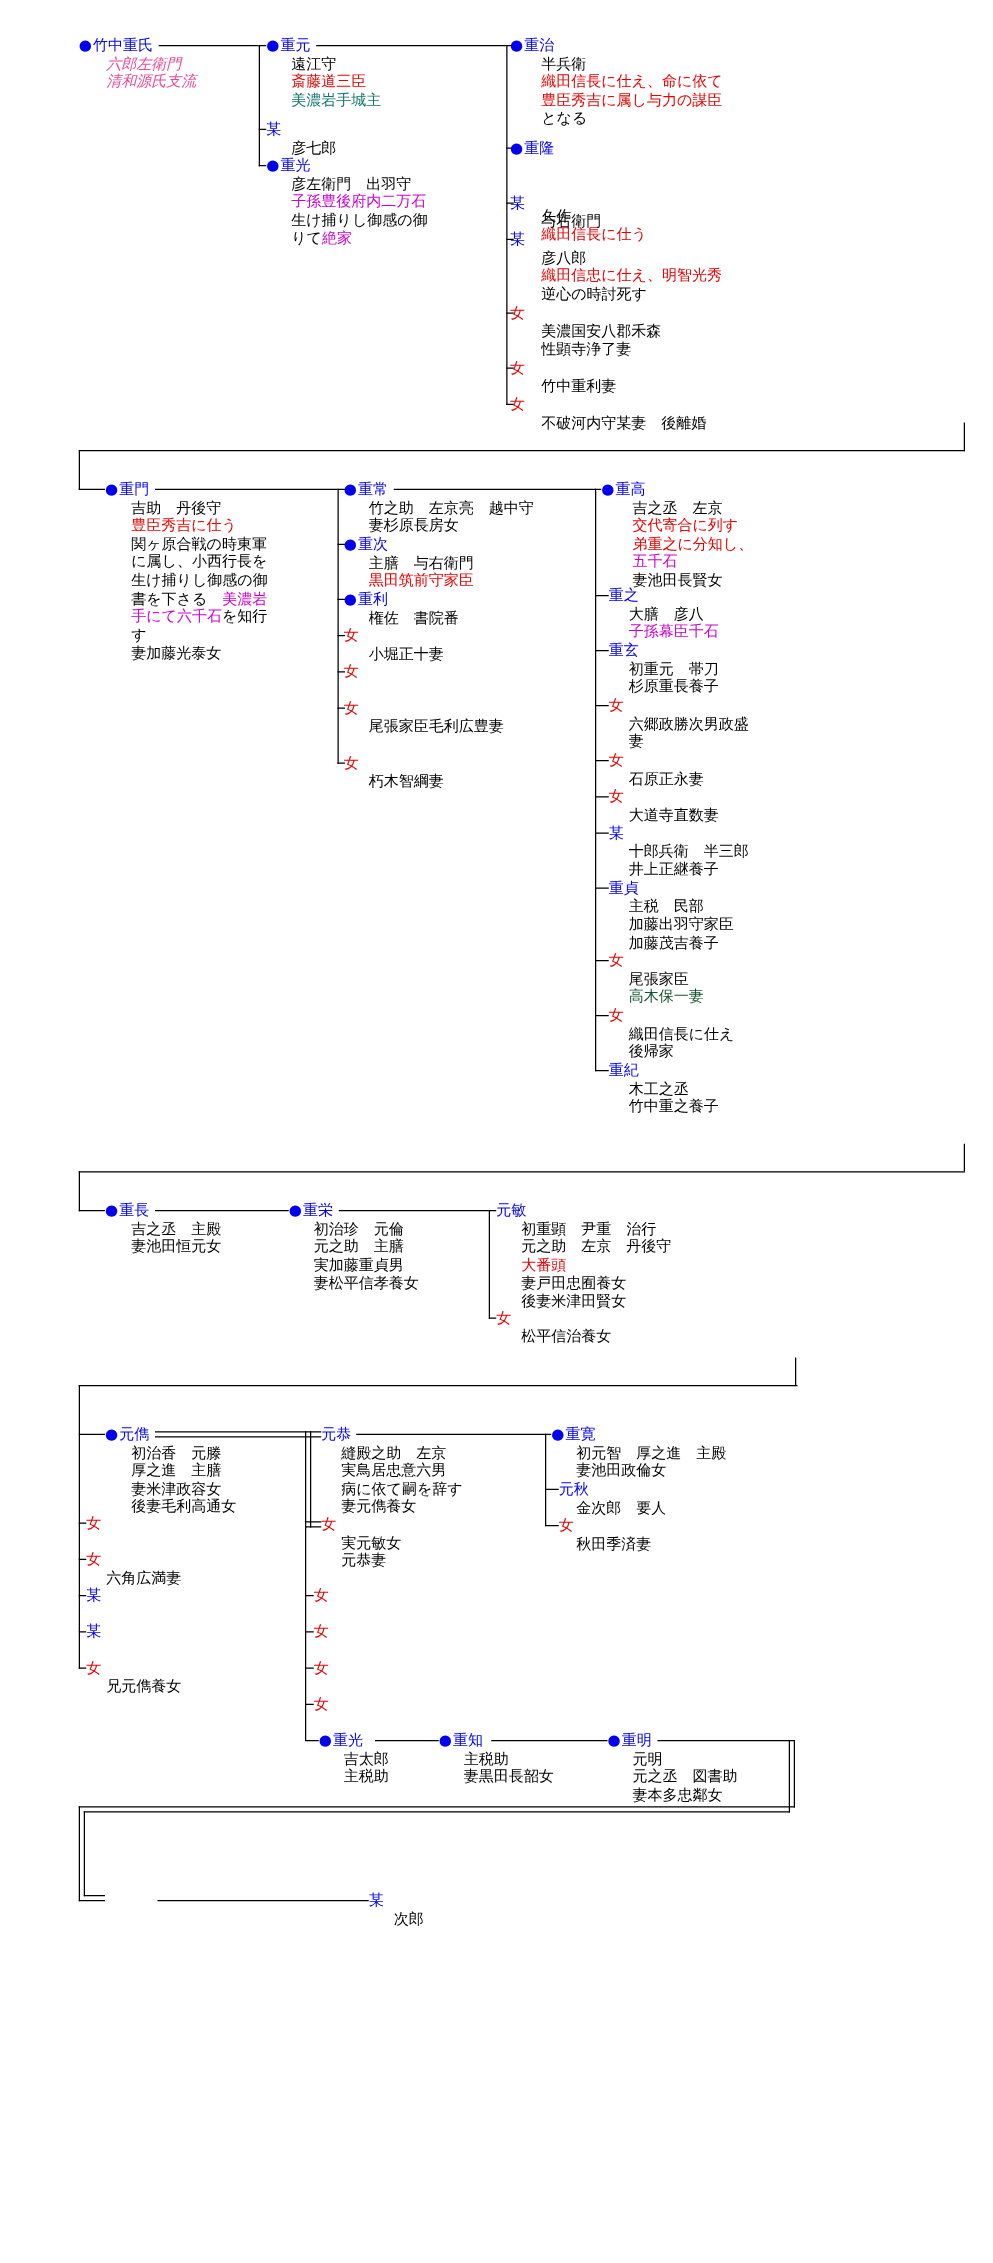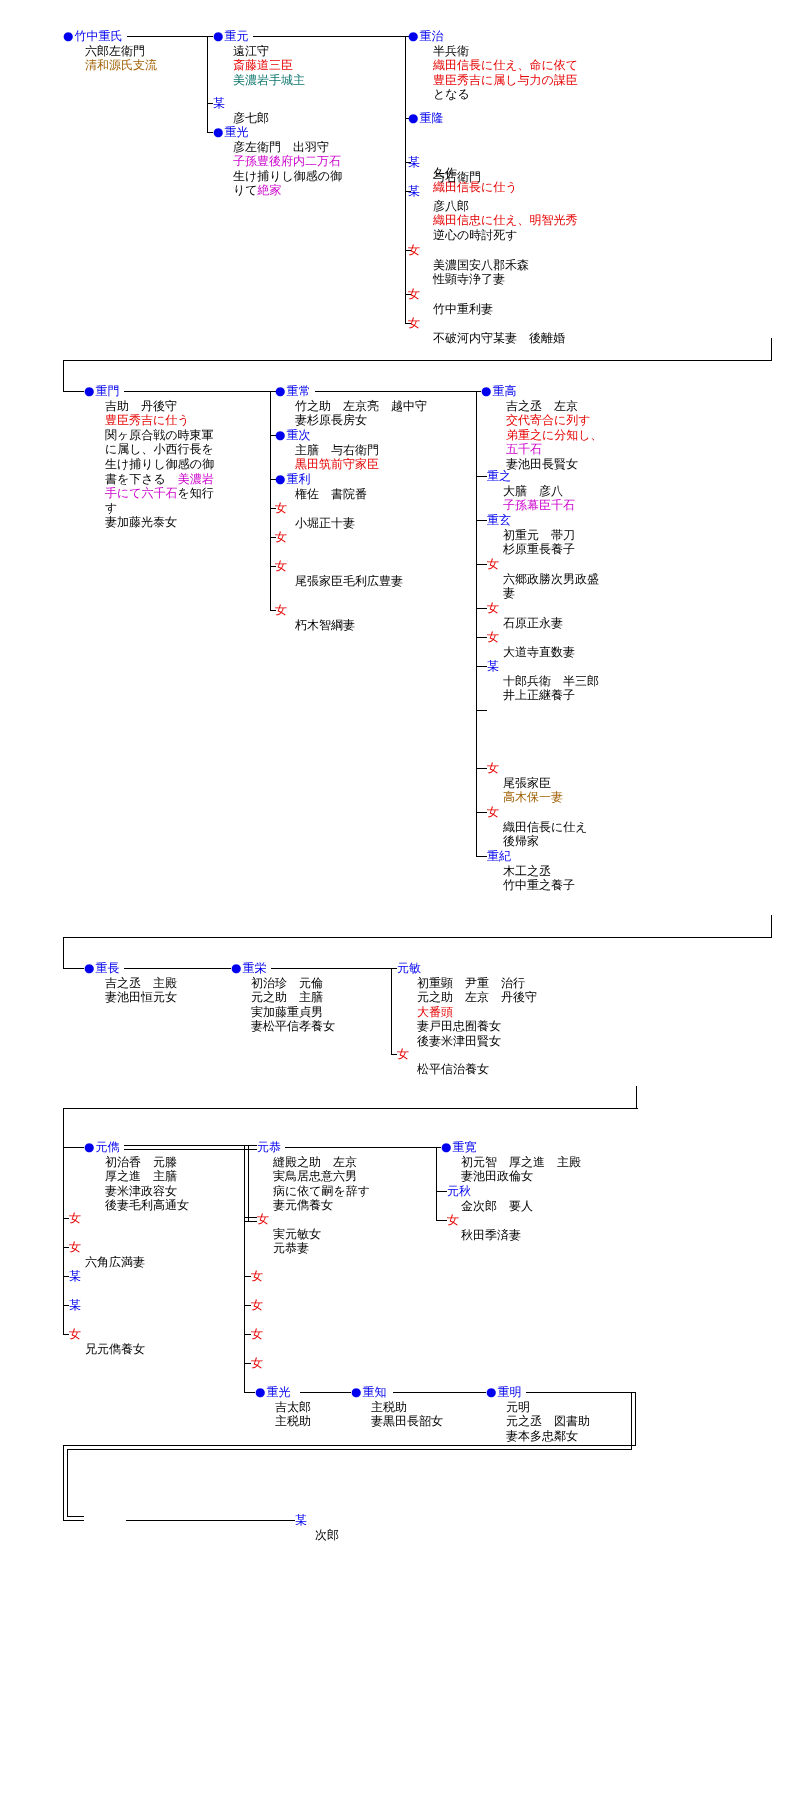--- a/index.html
+++ b/index.html
@@ -99,22 +99,22 @@
     <div class="cl" style="left: 631px; top: 1392px; width: 1px; height: 58px;"></div>
     <div class="cl" style="left: 63px; top: 1445px; width: 573px; height: 1px;"></div>
     <div class="cl" style="left: 67px; top: 1449px; width: 565px; height: 1px;"></div>
     <div class="cl" style="left: 63px; top: 1445px; width: 1px; height: 76px;"></div>
     <div class="cl" style="left: 67px; top: 1449px; width: 1px; height: 68px;"></div>
     <div class="cl" style="left: 63px; top: 1520px; width: 21px; height: 1px;"></div>
     <div class="cl" style="left: 67px; top: 1516px; width: 17px; height: 1px;"></div>
     <div class="cl" style="left: 126px; top: 1520px; width: 169px; height: 1px;"></div>
     <div class="node" style="left: 63px; top: 29px;">
       <div class="row"><span class="blt" style="color: rgb(0, 0, 238);">●</span><span style="color: rgb(0, 0, 238);">竹中重氏</span></div>
-      <div class="row" style="padding-left: 22px;"><span style="color: #000000;">六郎左衛門</span></div>
-      <div class="row" style="padding-left: 22px;"><span style="color: #a16207;">清和源氏支流</span></div>
+      <div class="row" style="padding-left: 22px;"><span style="color: #ec4899; font-style: italic;">六郎左衛門</span></div>
+      <div class="row" style="padding-left: 22px;"><span style="color: #ec4899; font-style: italic;">清和源氏支流</span></div>
     </div>
     <div class="node" style="left: 213px; top: 29px;">
       <div class="row"><span class="blt" style="color: rgb(0, 0, 238);">●</span><span style="color: rgb(0, 0, 238);">重元</span></div>
       <div class="row" style="padding-left: 20px;"><span style="color: rgb(0, 0, 0);">遠江守</span></div>
       <div class="row" style="padding-left: 20px;"><span style="color: rgb(230, 0, 0);">斎藤道三臣</span></div>
       <div class="row" style="padding-left: 20px;"><span style="color: #0f766e; text-align: center;">美濃岩手城主</span></div>
     </div>
     <div class="node" style="left: 213px; top: 96px;">
       <div class="row"><span style="color: rgb(0, 0, 238);">某</span></div>
       <div class="row" style="padding-left: 20px;"><span style="color: rgb(0, 0, 0);">彦七郎</span></div>
@@ -231,24 +231,30 @@
     </div>
     <div class="node" style="left: 487px; top: 630px;">
       <div class="row"><span style="color: rgb(230, 0, 0);">女</span></div>
       <div class="row" style="padding-left: 16px;"><span style="color: rgb(0, 0, 0);">大道寺直数妻</span></div>
     </div>
     <div class="node" style="left: 487px; top: 659px;">
       <div class="row"><span style="color: rgb(0, 0, 238);">某</span></div>
       <div class="row" style="padding-left: 16px;"><span style="color: rgb(0, 0, 0);">十郎兵衛　半三郎</span></div>
       <div class="row" style="padding-left: 16px; font-family: Liberation Serif, serif;"><span style="color: rgb(0, 0, 0);">井上正継養子</span></div>
     </div>
+    <div class="node" style="left: 487px; top: 703px;">
+      <div class="row"><span style="color: rgb(0, 0, 238);">重貞</span></div>
+      <div class="row" style="padding-left: 16px;"><span style="color: rgb(0, 0, 0);">主税　民部</span></div>
+      <div class="row" style="padding-left: 16px;"><span style="color: rgb(0, 0, 0);">加藤出羽守家臣</span></div>
+      <div class="row" style="padding-left: 16px;"><span style="color: rgb(0, 0, 0);">加藤茂吉養子</span></div>
+    </div>
     <div class="node" style="left: 487px; top: 761px;">
       <div class="row"><span style="color: rgb(230, 0, 0);">女</span></div>
       <div class="row" style="padding-left: 16px;"><span style="color: rgb(0, 0, 0);">尾張家臣</span></div>
-      <div class="row" style="padding-left: 16px;"><span style="color: #a16207;">高木保一妻</span></div>
+      <div class="row" style="padding-left: 16px;"><span style="color: #14532d;">高木保一妻</span></div>
     </div>
     <div class="node" style="left: 487px; top: 805px;">
       <div class="row"><span style="color: rgb(230, 0, 0);">女</span></div>
       <div class="row" style="padding-left: 16px;"><span style="color: rgb(0, 0, 0);">織田信長に仕え</span></div>
       <div class="row" style="padding-left: 16px;"><span style="color: rgb(0, 0, 0);">後帰家</span></div>
     </div>
     <div class="node" style="left: 487px; top: 849px; font-family: Liberation Serif, serif;">
       <div class="row"><span style="color: rgb(0, 0, 238);">重紀</span></div>
       <div class="row" style="padding-left: 16px;"><span style="color: rgb(0, 0, 0);">木工之丞</span></div>
       <div class="row" style="padding-left: 16px;"><span style="color: rgb(0, 0, 0);">竹中重之養子</span></div>

